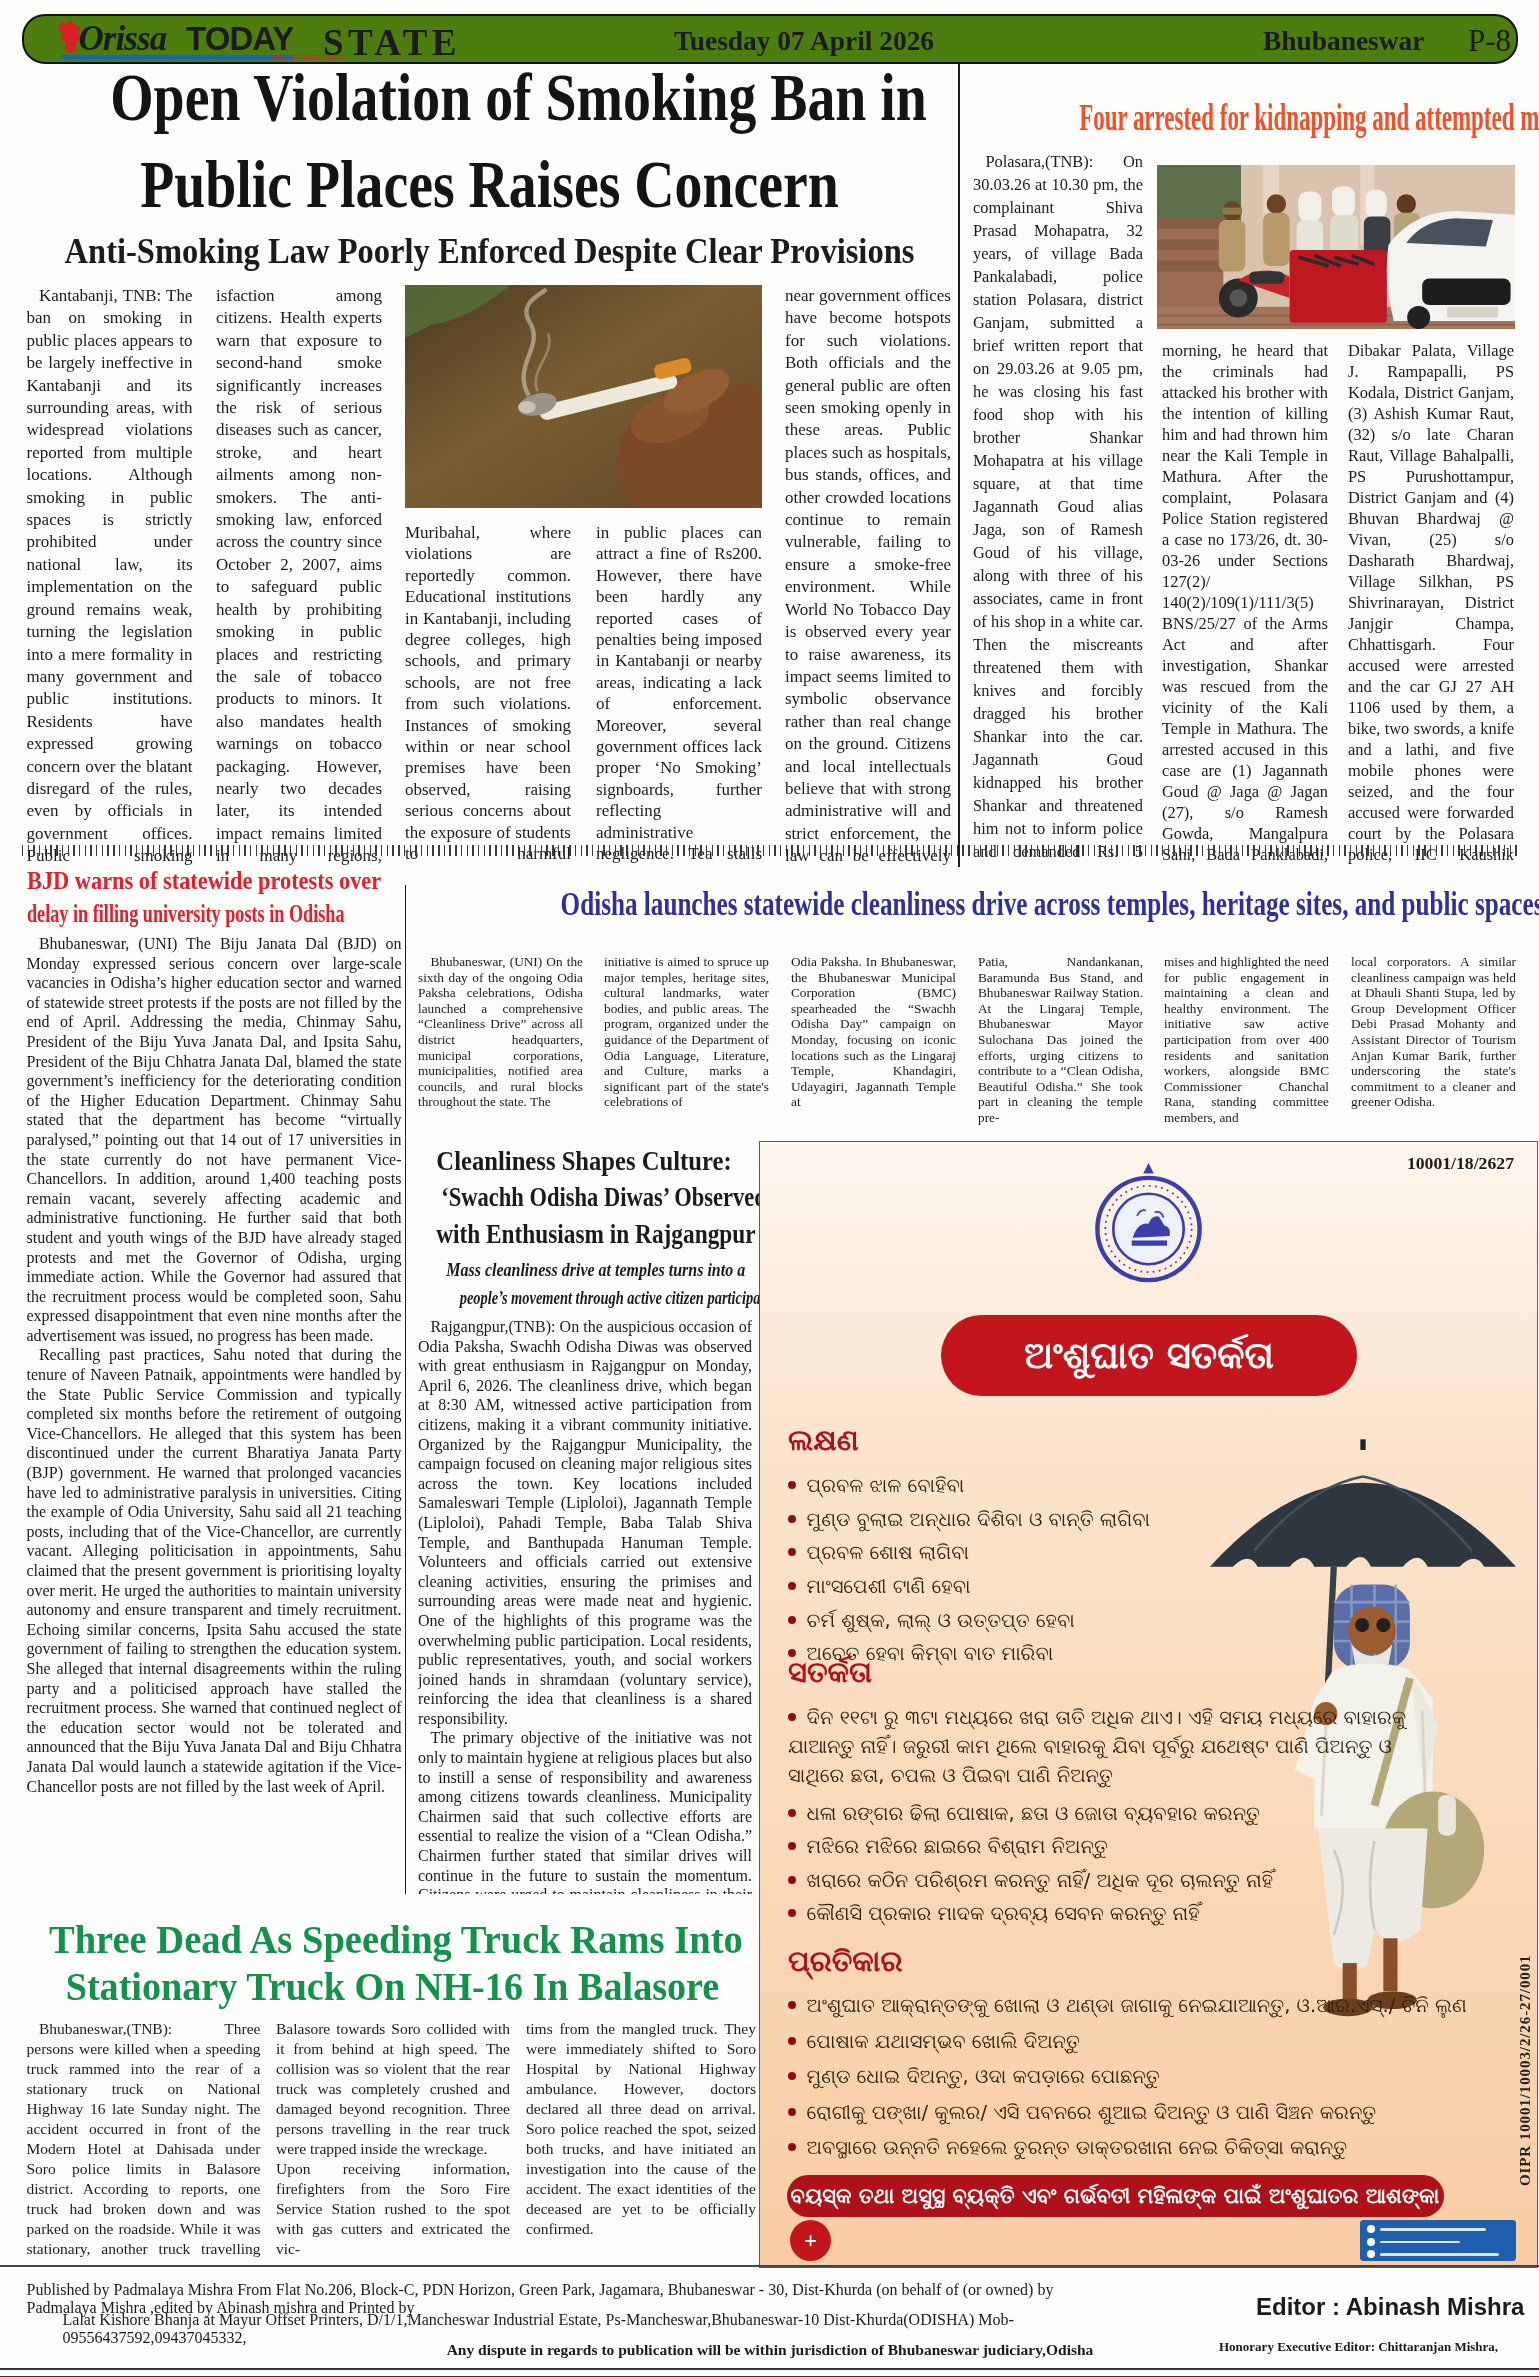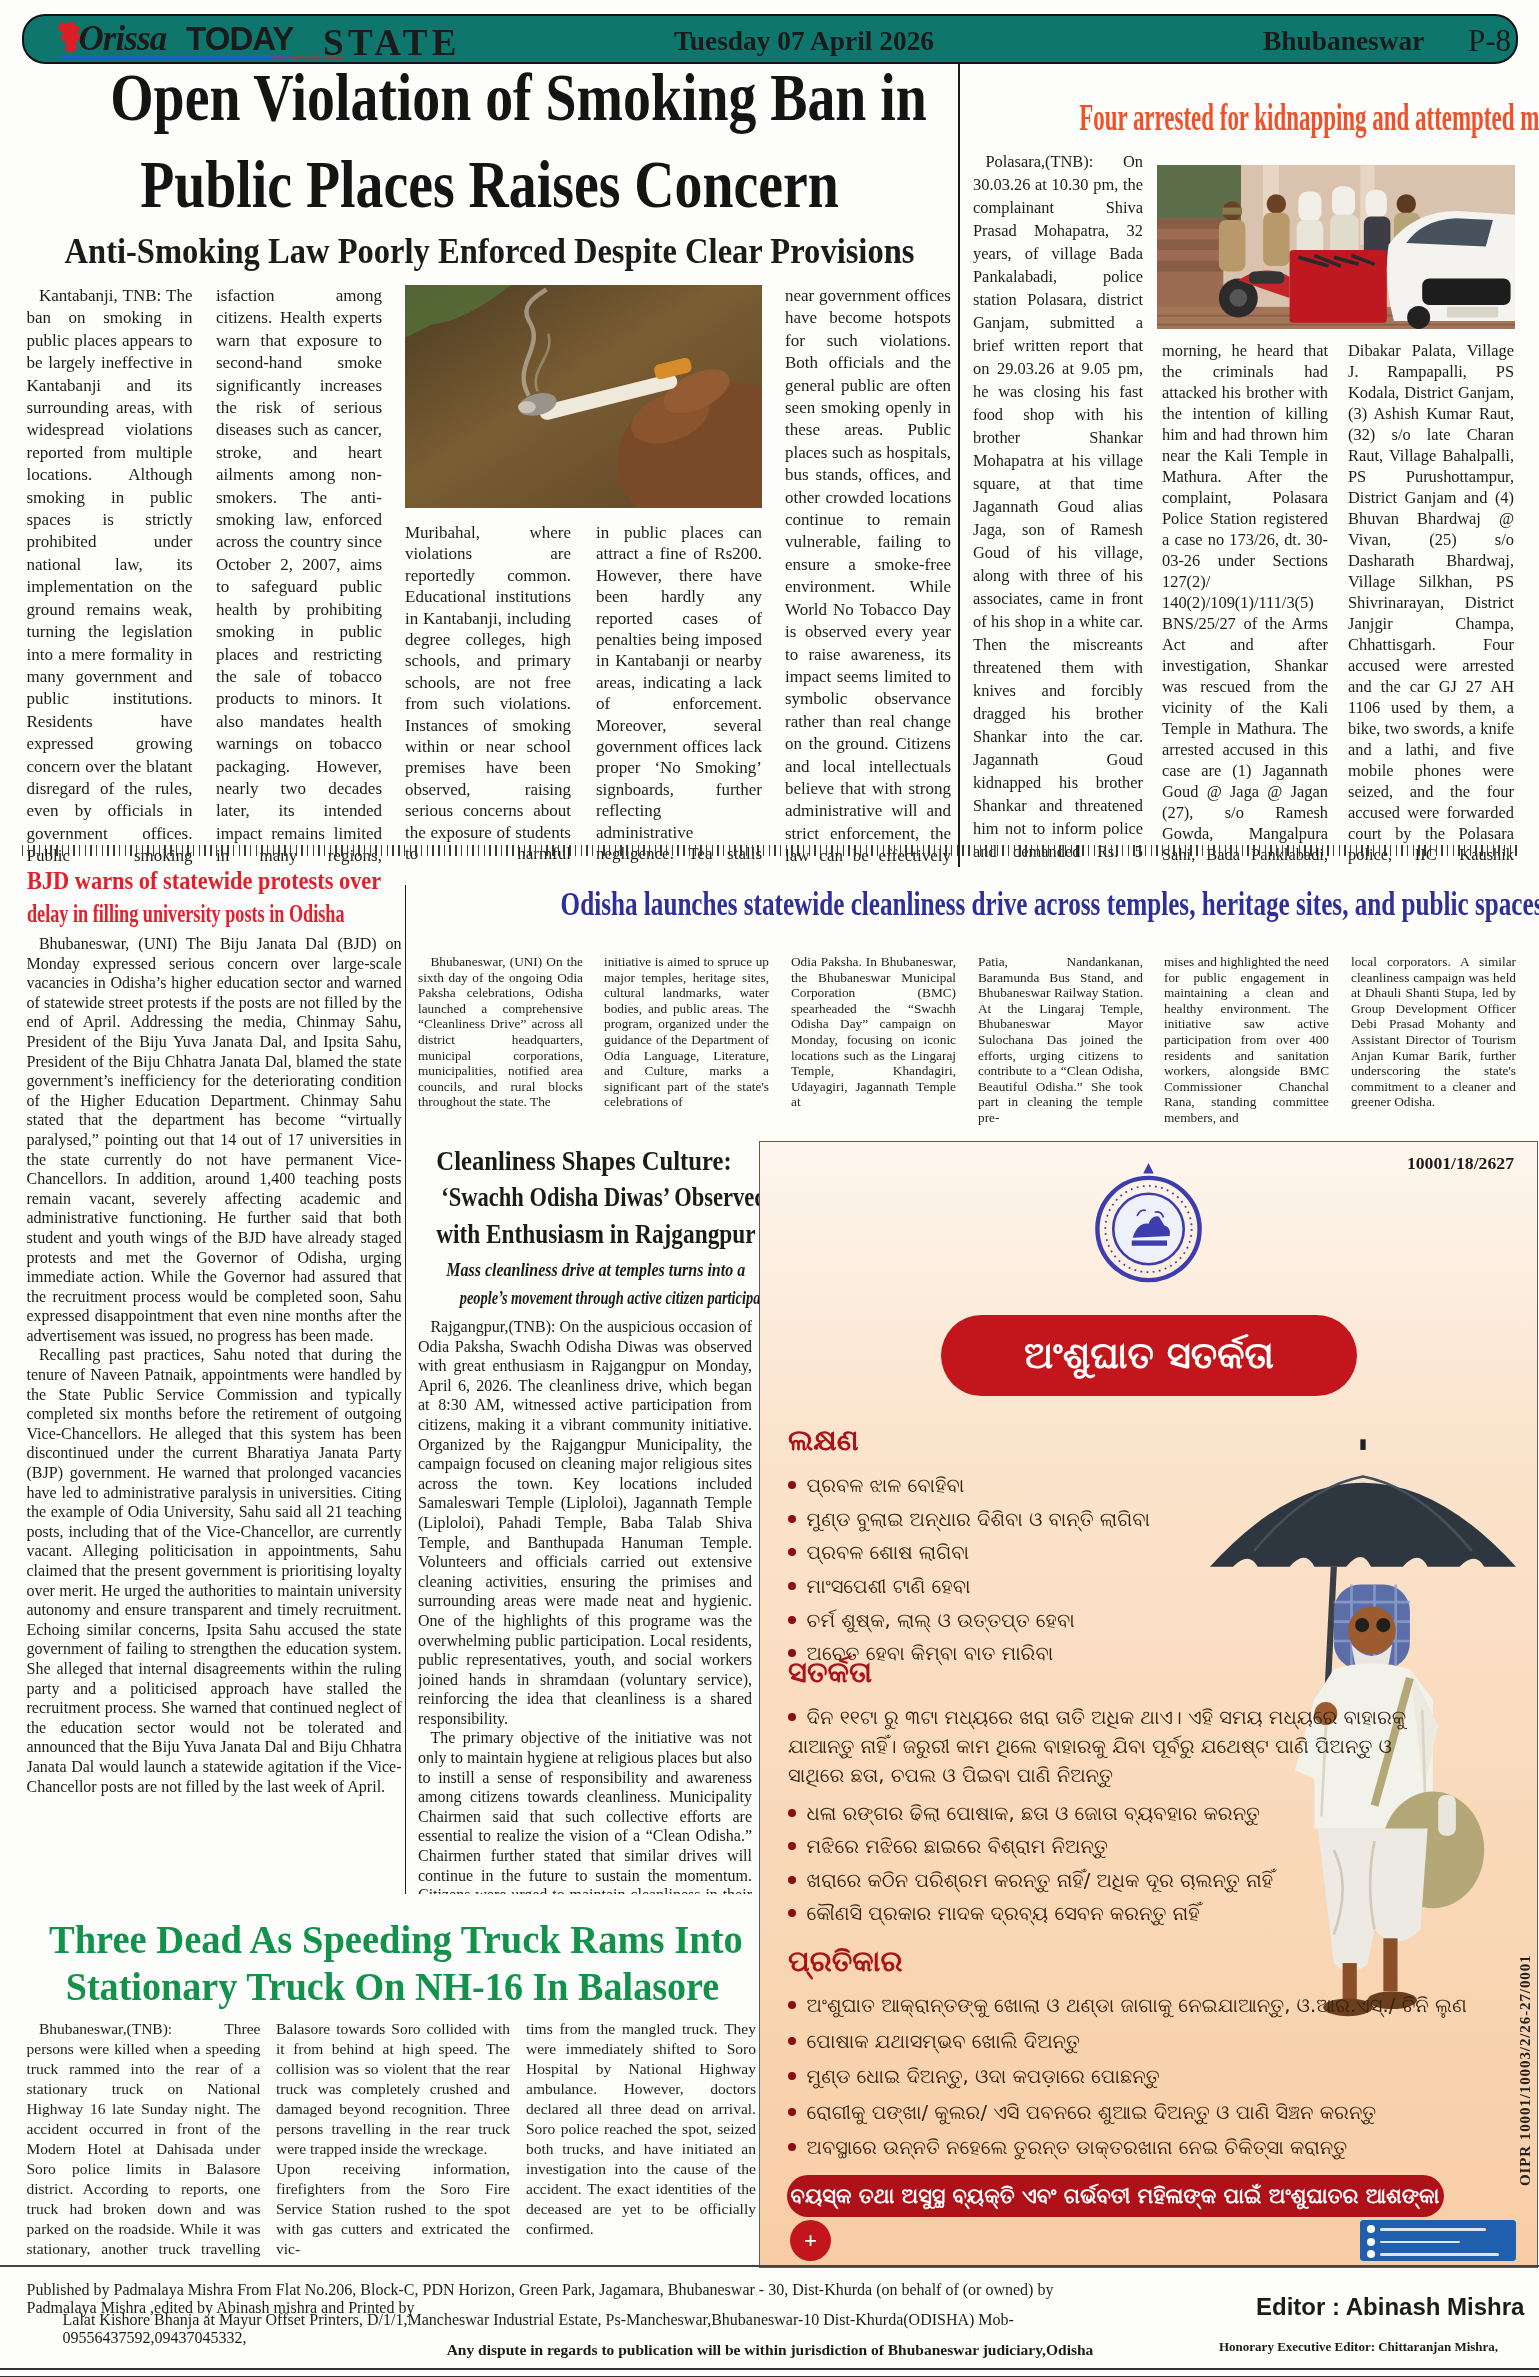--- a/index.html
+++ b/index.html
@@ -4,21 +4,21 @@
 <style>
   html,body{margin:0;padding:0;background:#e8e8e4;}
   #page{position:relative;width:1540px;height:2377px;background:#fdfdfb;overflow:hidden;
         font-family:"Liberation Serif",serif;color:#1b1b1b;}
   .abs{position:absolute;}
   .fit{white-space:nowrap;display:block;}
   .just{text-align:justify;overflow:hidden;}
   .ser{font-family:"Liberation Serif",serif;text-align:right;}
 
   
-  .masthead{left:22px;top:14px;width:1492px;height:46px;border:2.7px solid #131313;border-radius:23px;background:#0f766e;}
+  .masthead{left:22px;top:14px;width:1492px;height:46px;border:2.7px solid #131313;border-radius:23px;background:#4d7c0f;}
   .lg-wrap{left:42px;top:2.7px;width:265px;height:41px;}
   .lg-map{position:absolute;left:-12.4px;top:1.8px;width:30px;height:35px;}
   .lg-orissa{position:absolute;left:12.4px;top:0px;font-style:italic;font-size:35px;font-weight:bold;letter-spacing:-0.9px;}
   .lg-today{position:absolute;left:120px;top:0.9px;font-family:"Liberation Sans",sans-serif;font-weight:bold;font-size:33px;letter-spacing:-0.9px;}
   .lg-bar{position:absolute;left:-5.3px;top:36px;width:232px;height:4.4px;background:#1565c0;}
   .lg-tag{position:absolute;right:-51px;top:-1.8px;font-family:"Liberation Sans",sans-serif;font-size:6.2px;font-weight:bold;color:#d92027;letter-spacing:0.4px;}
   .mh-state{left:299px;top:5.3px;font-size:37px;font-weight:bold;letter-spacing:4.4px;}
   .mh-date{left:650px;top:9.7px;font-size:27.4px;font-weight:bold;}
   .mh-city{left:1239px;top:9.7px;font-size:27.4px;font-weight:bold;}
   .mh-page{left:1444px;top:7px;font-size:31px;}

